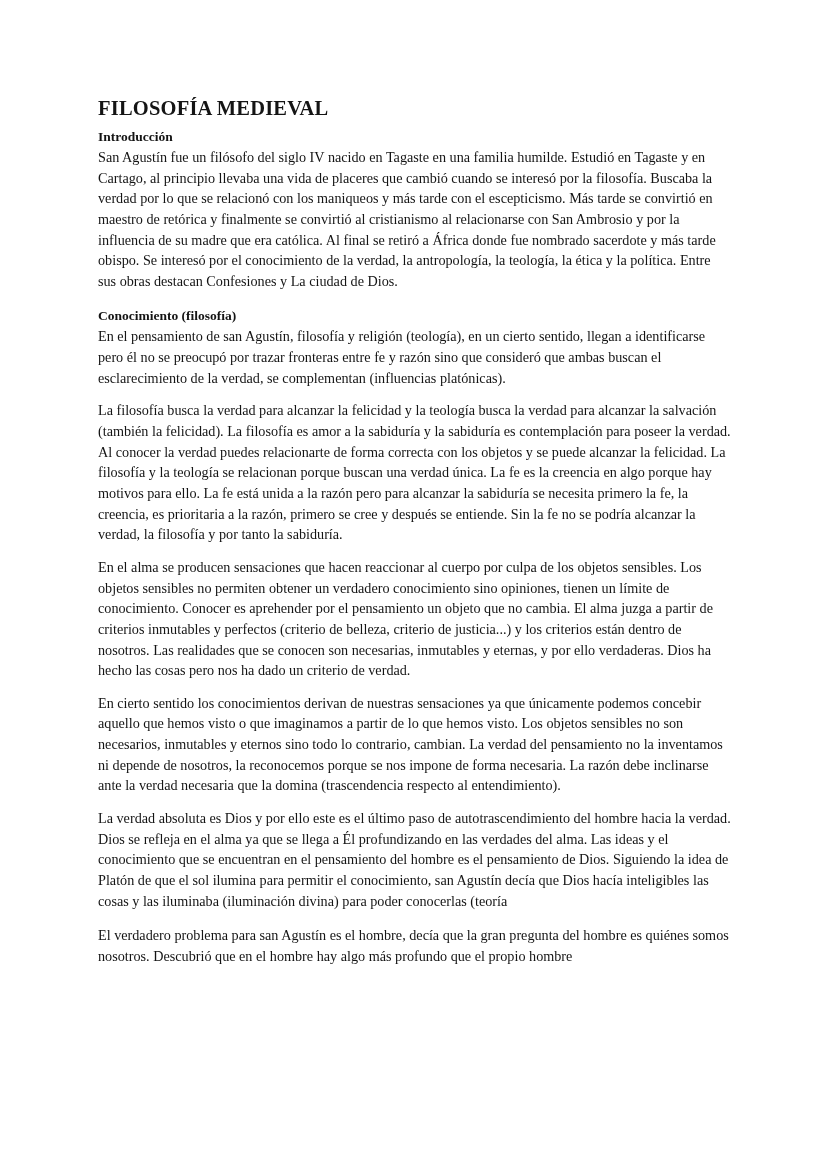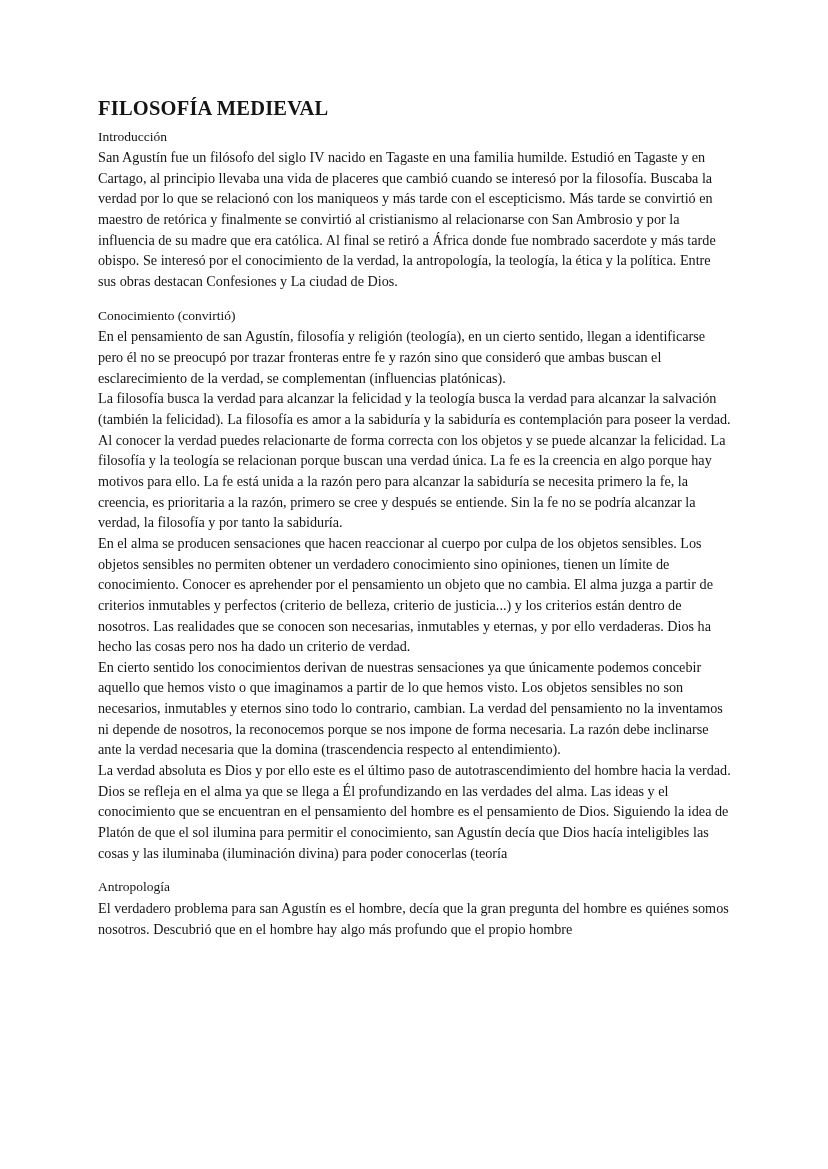--- a/index.html
+++ b/index.html
@@ -32,56 +32,55 @@
   .doc-subtitle {
     font-size: 14.5px;
     font-weight: bold;
     text-align: center;
     margin: 0 0 10px 0;
     line-height: 1.2;
     padding-left: 14px;
   }
   .section-heading {
     font-size: 13.5px;
-    font-weight: normal;
+    font-weight: bold;
     margin: 0 0 1px 0;
     line-height: 1.45;
   }
   p.body {
     font-size: 14.2px;
     line-height: 1.455;
     margin: 0;
     text-align: left;
     font-family: Liberation Serif, serif;
   }
   p.body + p.body {
-    margin-top: 0;
+    margin-top: 12px;
   }
   .blockgap {
     height: 14px;
   }
 </style>
 </head>
 <body>
 
 <div class="page">
 
   <h1 class="doc-title">FILOSOFÍA MEDIEVAL</h1>
 
 
   <h3 class="section-heading">Introducción</h3>
   <p class="body">San Agustín fue un filósofo del siglo IV nacido en Tagaste en una familia humilde. Estudió en Tagaste y en Cartago, al principio llevaba una vida de placeres que cambió cuando se interesó por la filosofía. Buscaba la verdad por lo que se relacionó con los maniqueos y más tarde con el escepticismo. Más tarde se convirtió en maestro de retórica y finalmente se convirtió al cristianismo al relacionarse con San Ambrosio y por la influencia de su madre que era católica. Al final se retiró a África donde fue nombrado sacerdote y más tarde obispo. Se interesó por el conocimiento de la verdad, la antropología, la teología, la ética y la política. Entre sus obras destacan Confesiones y La ciudad de Dios.</p>
 
   <div class="blockgap"></div>
 
-  <h3 class="section-heading">Conocimiento (convirtió)</h3>
+  <h3 class="section-heading">Conocimiento (filosofía)</h3>
   <p class="body">En el pensamiento de san Agustín, filosofía y religión (teología), en un cierto sentido, llegan a identificarse pero él no se preocupó por trazar fronteras entre fe y razón sino que consideró que ambas buscan el esclarecimiento de la verdad, se complementan (influencias platónicas).</p>
   <p class="body">La filosofía busca la verdad para alcanzar la felicidad y la teología busca la verdad para alcanzar la salvación (también la felicidad). La filosofía es amor a la sabiduría y la sabiduría es contemplación para poseer la verdad. Al conocer la verdad puedes relacionarte de forma correcta con los objetos y se puede alcanzar la felicidad. La filosofía y la teología se relacionan porque buscan una verdad única. La fe es la creencia en algo porque hay motivos para ello. La fe está unida a la razón pero para alcanzar la sabiduría se necesita primero la fe, la creencia, es prioritaria a la razón, primero se cree y después se entiende. Sin la fe no se podría alcanzar la verdad, la filosofía y por tanto la sabiduría.</p>
   <p class="body">En el alma se producen sensaciones que hacen reaccionar al cuerpo por culpa de los objetos sensibles. Los objetos sensibles no permiten obtener un verdadero conocimiento sino opiniones, tienen un límite de conocimiento. Conocer es aprehender por el pensamiento un objeto que no cambia. El alma juzga a partir de criterios inmutables y perfectos (criterio de belleza, criterio de justicia...) y los criterios están dentro de nosotros. Las realidades que se conocen son necesarias, inmutables y eternas, y por ello verdaderas. Dios ha hecho las cosas pero nos ha dado un criterio de verdad.</p>
   <p class="body">En cierto sentido los conocimientos derivan de nuestras sensaciones ya que únicamente podemos concebir aquello que hemos visto o que imaginamos a partir de lo que hemos visto. Los objetos sensibles no son necesarios, inmutables y eternos sino todo lo contrario, cambian. La verdad del pensamiento no la inventamos ni depende de nosotros, la reconocemos porque se nos impone de forma necesaria. La razón debe inclinarse ante la verdad necesaria que la domina (trascendencia respecto al entendimiento).</p>
   <p class="body">La verdad absoluta es Dios y por ello este es el último paso de autotrascendimiento del hombre hacia la verdad. Dios se refleja en el alma ya que se llega a Él profundizando en las verdades del alma. Las ideas y el conocimiento que se encuentran en el pensamiento del hombre es el pensamiento de Dios. Siguiendo la idea de Platón de que el sol ilumina para permitir el conocimiento, san Agustín decía que Dios hacía inteligibles las cosas y las iluminaba (iluminación divina) para poder conocerlas (teoría</p>
 
   <div class="blockgap"></div>
 
-  <h3 class="section-heading">Antropología</h3>
   <p class="body">El verdadero problema para san Agustín es el hombre, decía que la gran pregunta del hombre es quiénes somos nosotros. Descubrió que en el hombre hay algo más profundo que el propio hombre</p>
 
 </div>
 
 </body></html>

